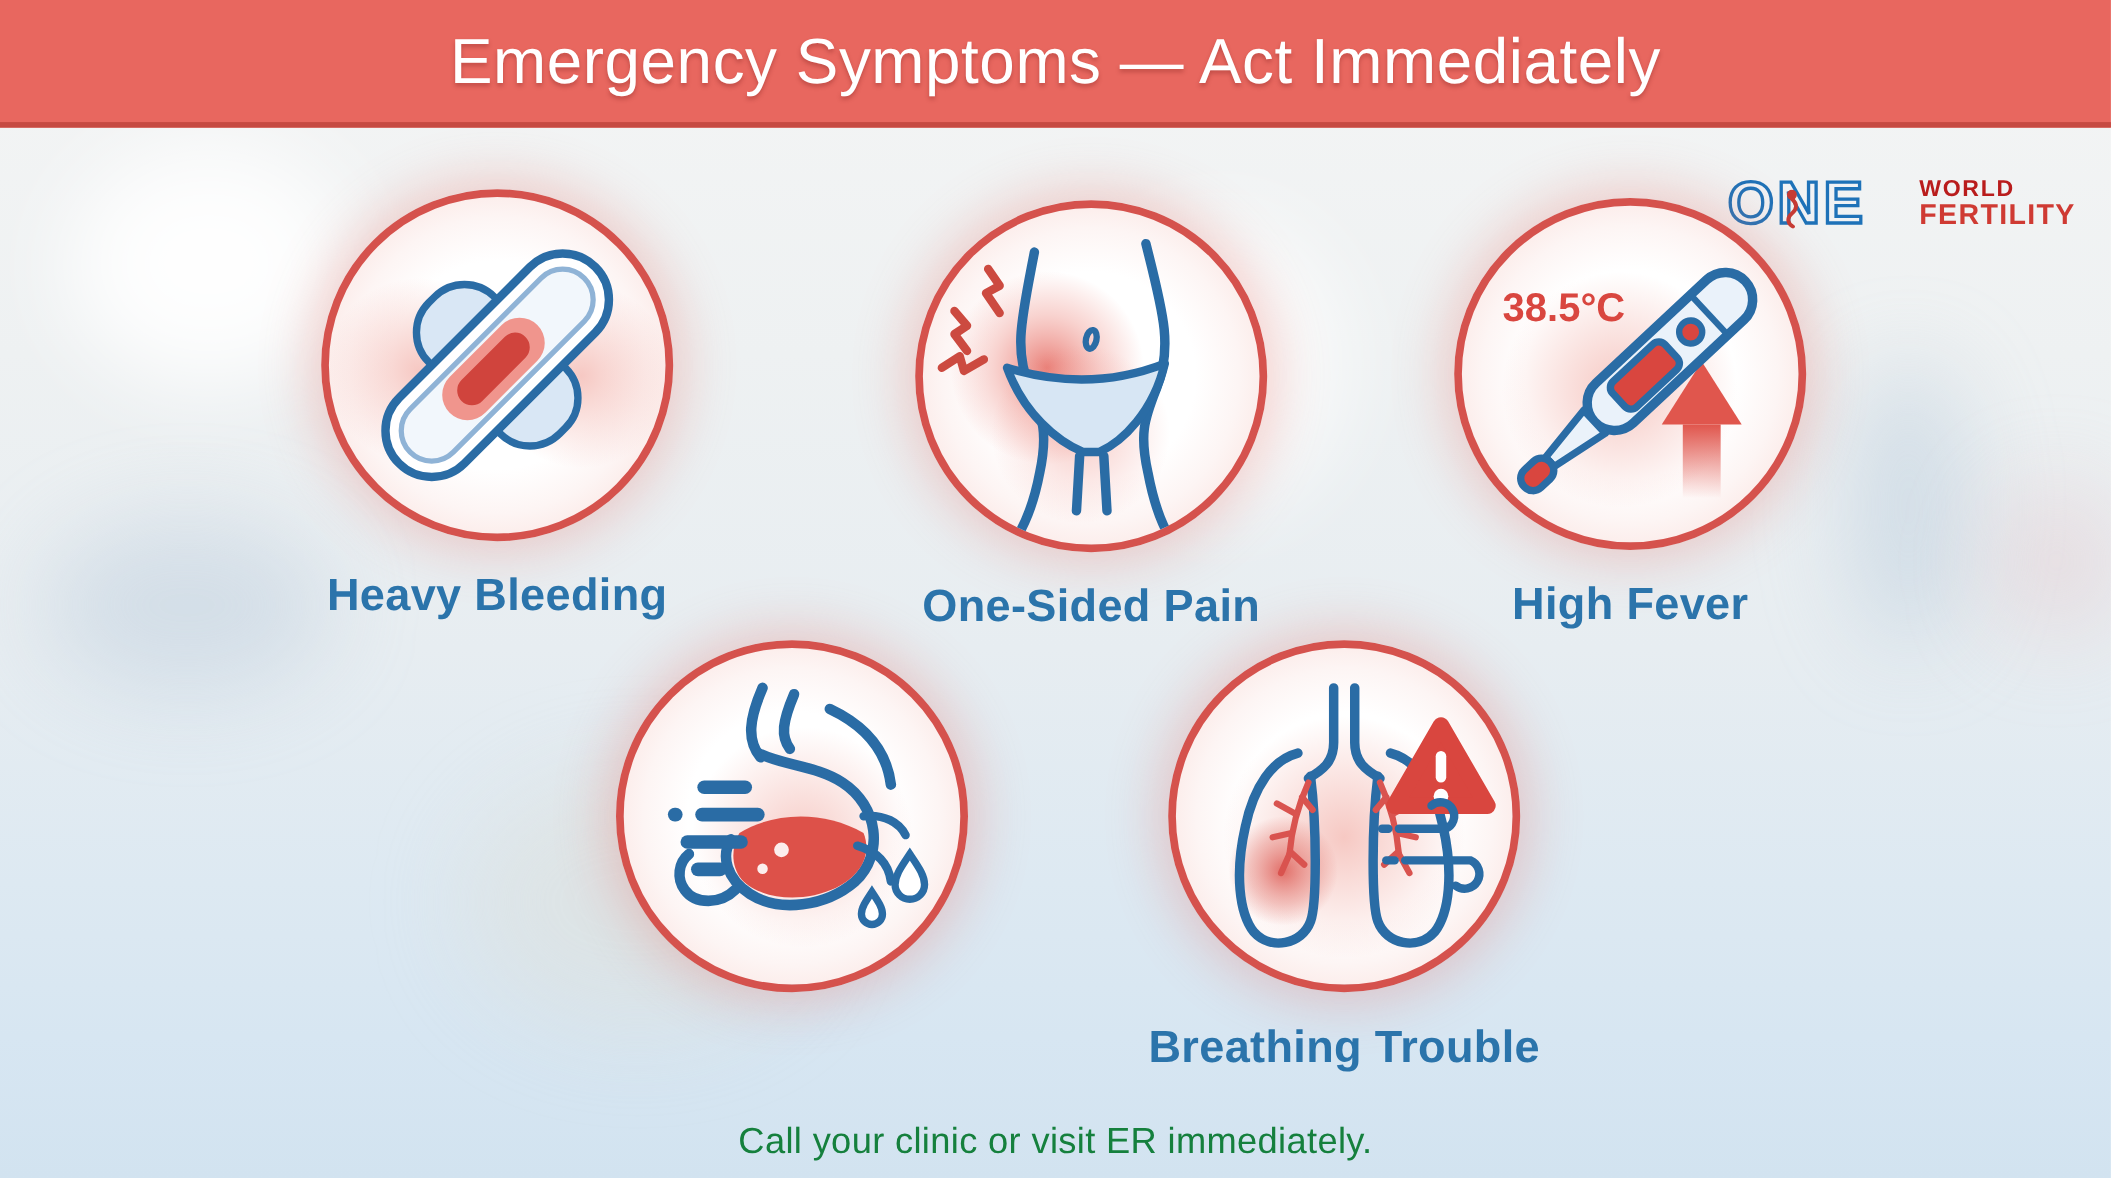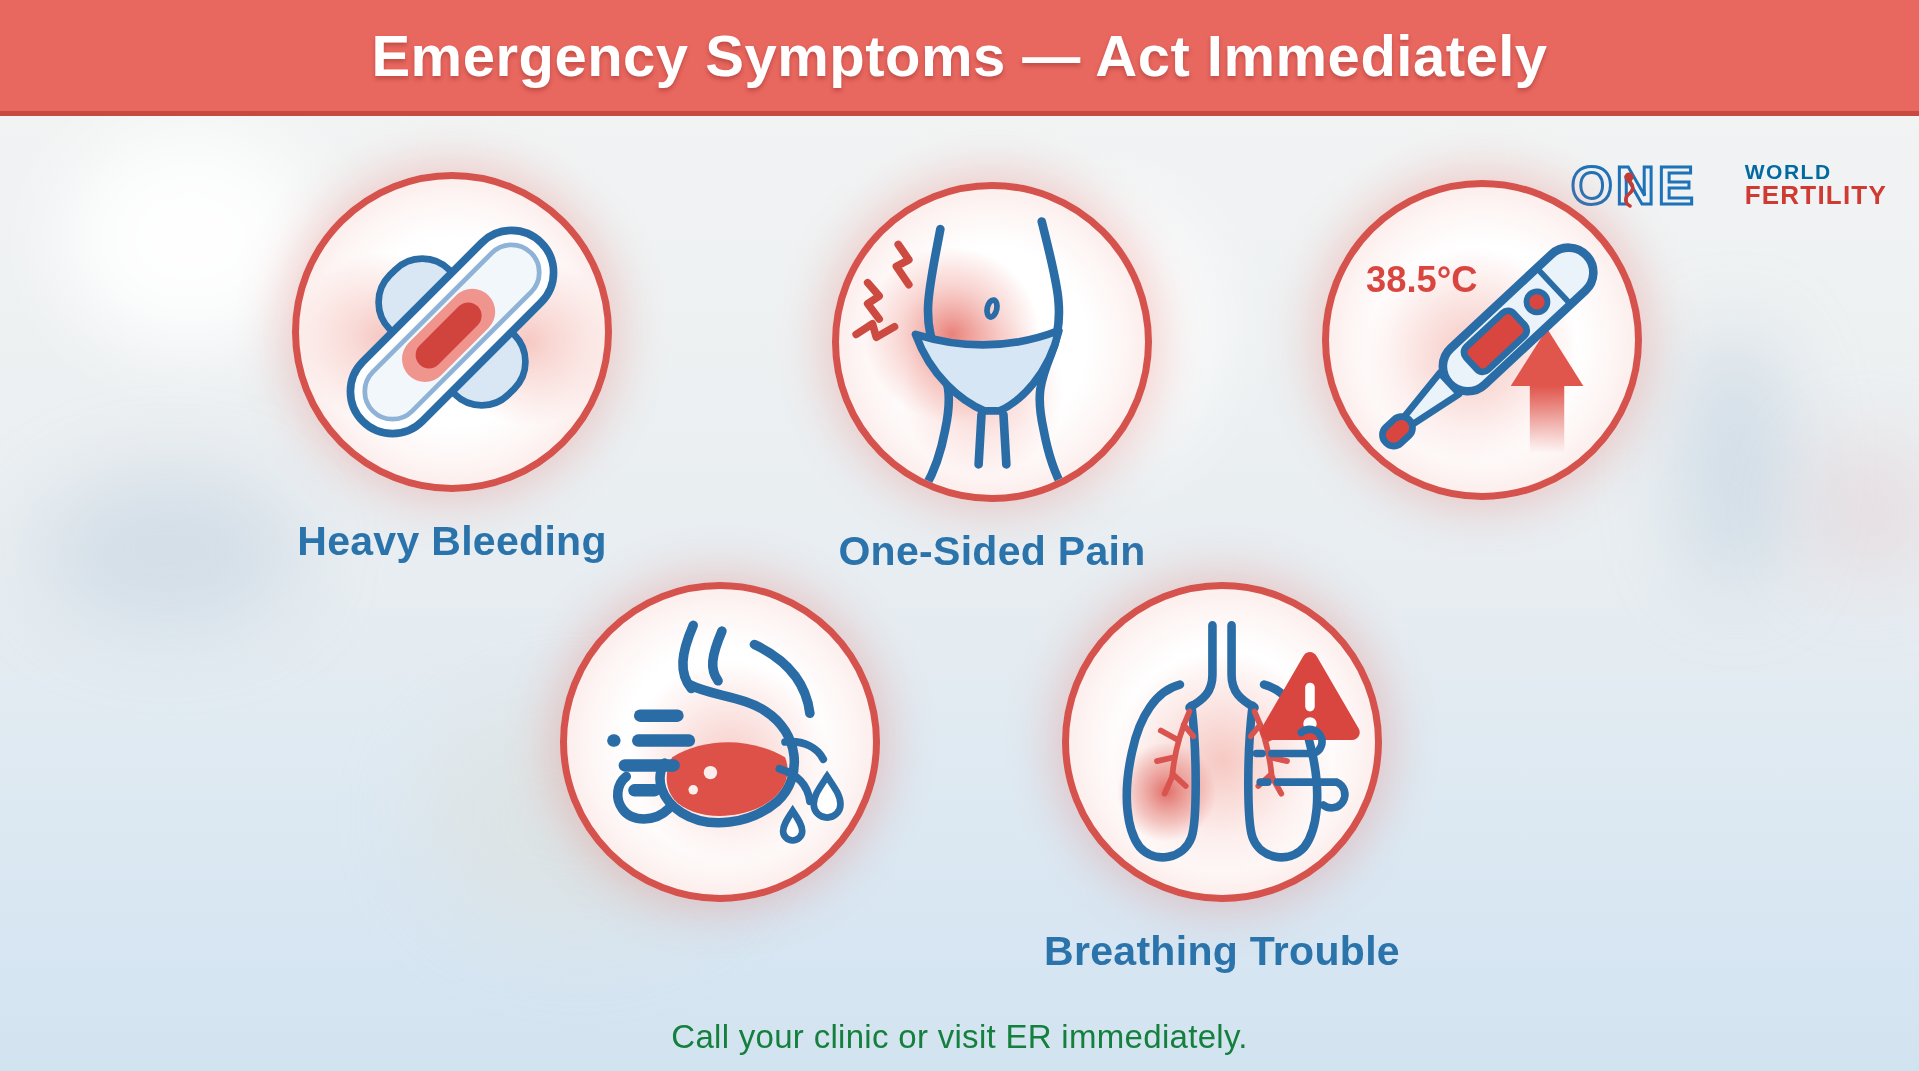--- a/index.html
+++ b/index.html
@@ -17,33 +17,33 @@
   .blob5{left:420px;top:700px;width:320px;height:240px;background:rgba(224,222,208,.35);}
   .blob6{left:1000px;top:200px;width:220px;height:260px;background:rgba(255,255,255,.75);}
 
   
   .banner{
     position:absolute;left:0;top:0;width:100%;height:111px;
     background:#e8675f;border-bottom:5px solid #c64a42;
     display:flex;align-items:center;justify-content:center;
   }
   .banner h1{
-    margin:0;color:#ffffff;font-size:58px;font-weight:700;letter-spacing:.5px;
+    margin:0;color:#ffffff;font-size:58px;font-weight:400;letter-spacing:.5px;
     text-shadow:0 3px 4px rgba(120,30,25,.35);
   }
 
   
   .logo{position:absolute;top:158px;right:32px;display:flex;align-items:center;gap:44px;}
   .logo-one{
     position:relative;font-size:54px;font-weight:700;letter-spacing:3px;line-height:1;
     color:rgba(235,244,252,.15);-webkit-text-stroke:3px #1e72b8;
   }
   .logo-squiggle{position:absolute;left:49px;top:14px;}
   .logo-words{display:flex;flex-direction:column;justify-content:center;margin-left:4px;line-height:1.02;}
-  .logo-world{color:#0369a1;font-weight:700;font-size:21px;letter-spacing:1.5px;}
+  .logo-world{color:#b91c1c;font-weight:700;font-size:21px;letter-spacing:1.5px;}
   .logo-fertility{color:#cf3a33;font-weight:700;font-size:26px;letter-spacing:1.2px;}
 
   
   .card{position:absolute;width:320px;margin:0;}
   .circle{
     width:320px;height:320px;box-sizing:border-box;border:7px solid #d5524d;border-radius:50%;
     background:radial-gradient(closest-side,#ffffff 62%,#fdf5f4 88%,#fceeec 100%);
     box-shadow:0 0 46px 10px rgba(231,112,102,.30);
     overflow:hidden;
   }
@@ -170,20 +170,21 @@
       <g transform="rotate(47 165 165)">
         <rect x="142" y="25" width="52" height="196" rx="26" fill="#eaf2fa" stroke="#2a6ca5" stroke-width="9"></rect>
         <path d="M144,72 L192,72" stroke="#2a6ca5" stroke-width="6"></path>
         <circle cx="168" cy="96" r="11" fill="#d9463f" stroke="#2a6ca5" stroke-width="6"></circle>
         <rect x="152" y="122" width="33" height="68" rx="8" fill="#d9463f" stroke="#2a6ca5" stroke-width="7"></rect>
         <polygon points="153,221 183,221 173,278 161,278" fill="#eaf2fa" stroke="#2a6ca5" stroke-width="7" stroke-linejoin="round"></polygon>
         <rect x="156" y="278" width="23" height="34" rx="11" fill="#d9463f" stroke="#2a6ca5" stroke-width="7"></rect>
       </g>
     </svg>
   </div>
+  <figcaption class="label">High Fever</figcaption>
 </figure>
 
 <figure class="card card4">
   <div class="circle">
     <svg viewBox="0 0 320 320">
       <defs>
         <radialGradient id="gl4">
             <stop offset="0%" stop-color="#ef9c92" stop-opacity=".5"></stop>
             <stop offset="100%" stop-color="#ef9c92" stop-opacity="0"></stop>
           </radialGradient>

